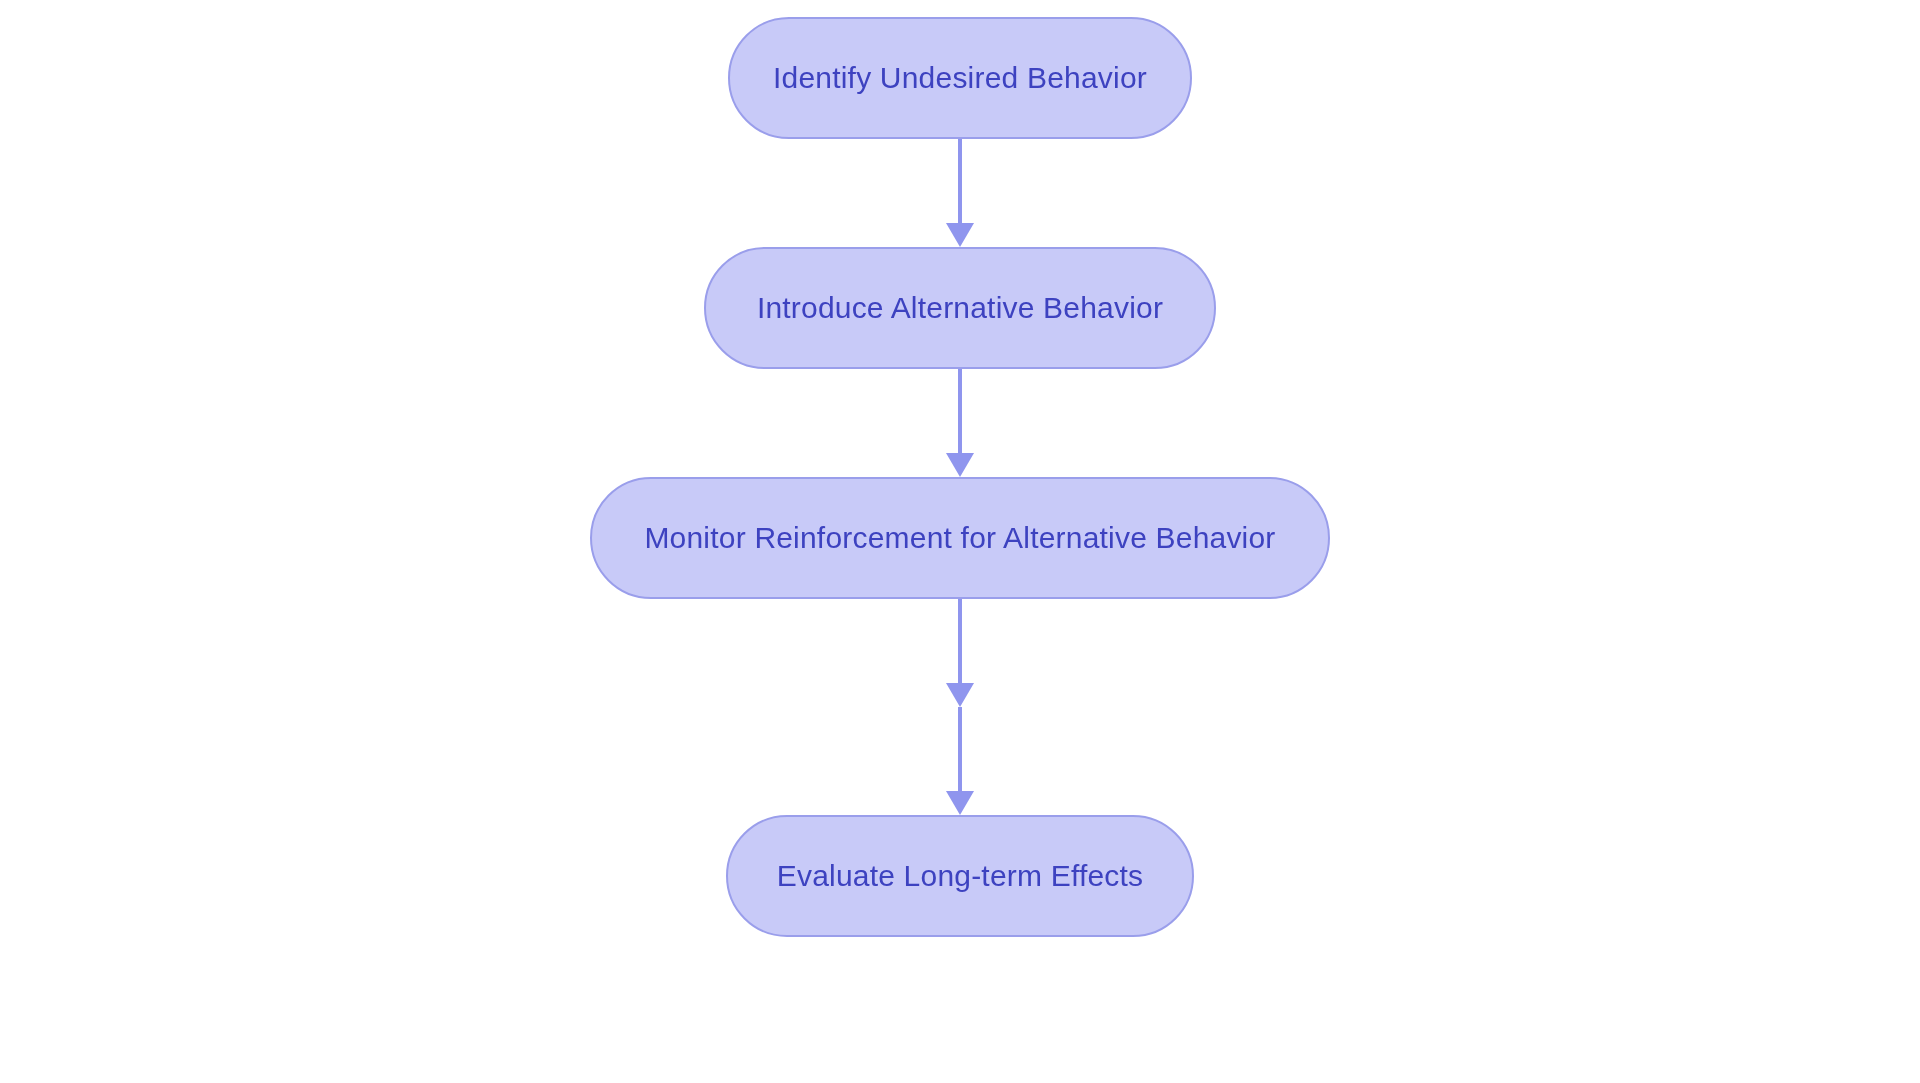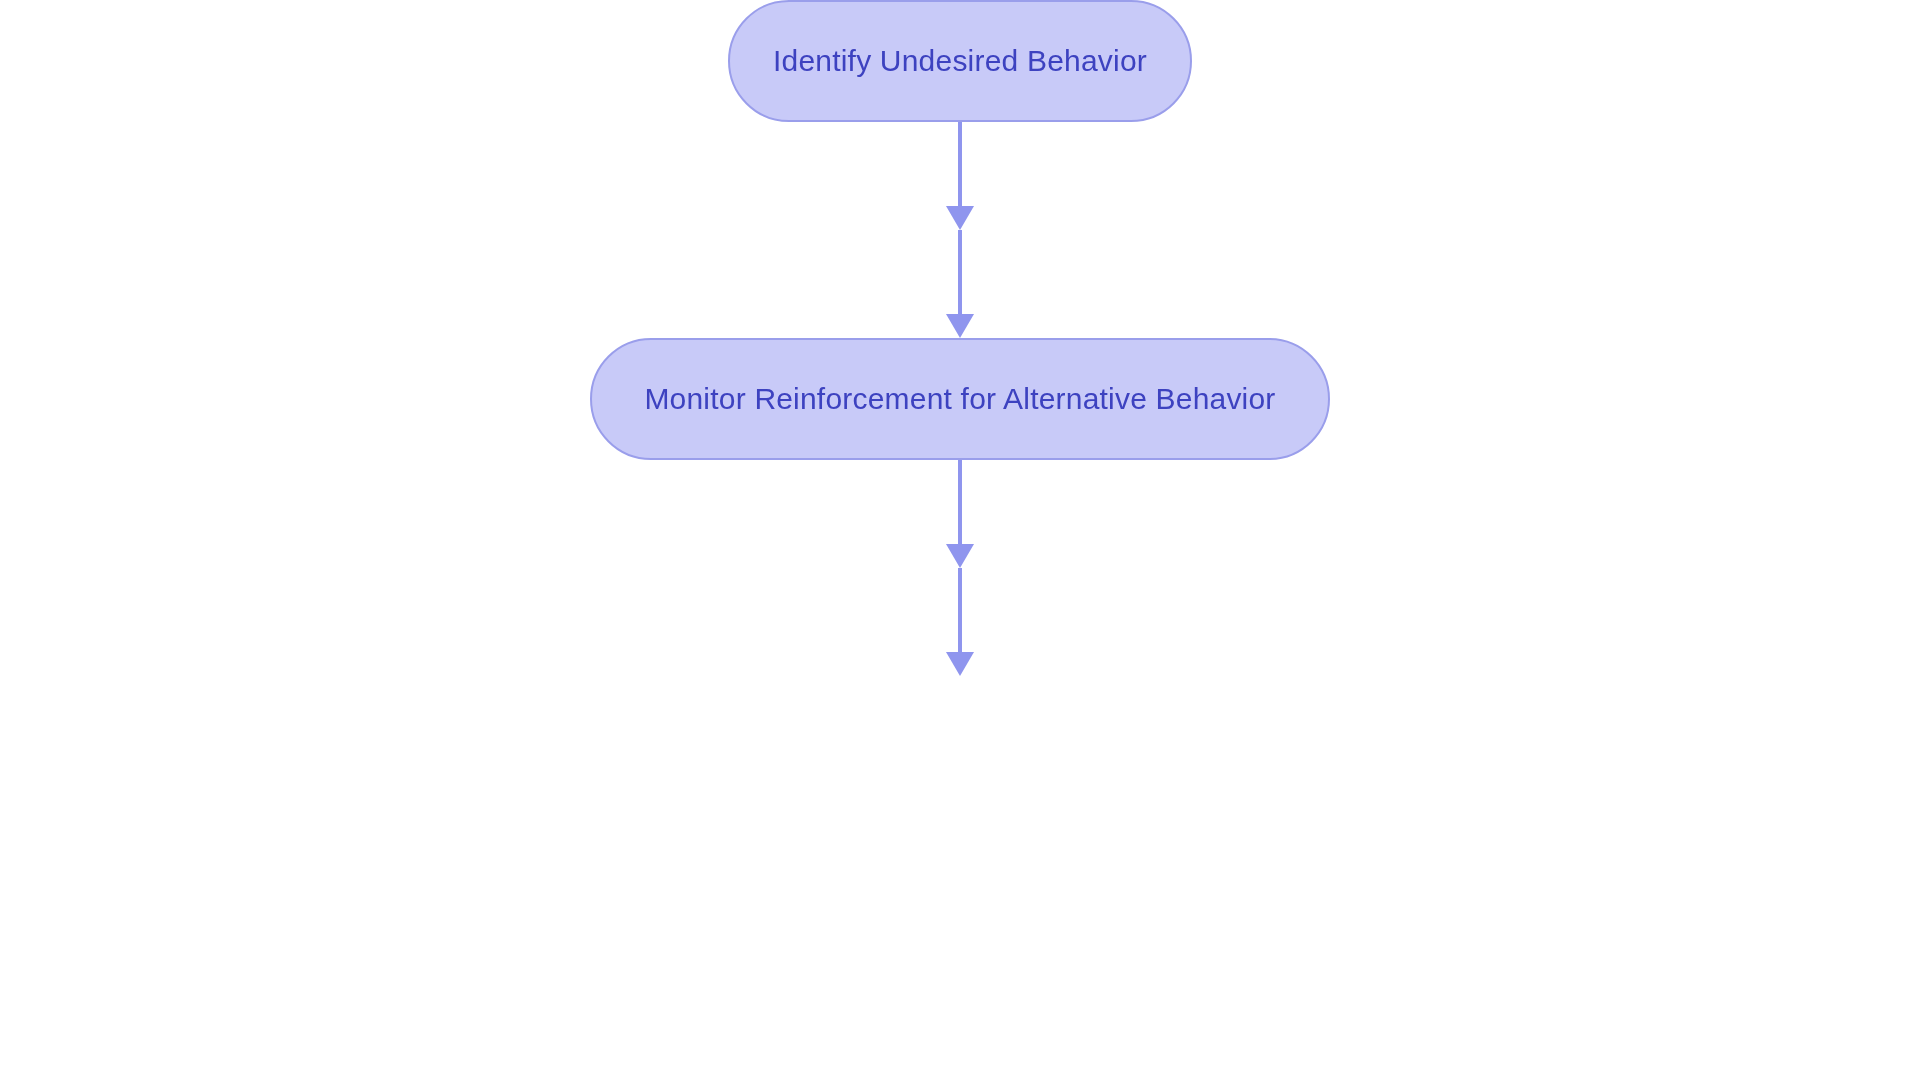--- a/index.html
+++ b/index.html
@@ -16,20 +16,21 @@
     background: var(--bg);
     font-family: "Liberation Sans", "DejaVu Sans", sans-serif;
     overflow: hidden;
   }
   .canvas {
     width: 1920px;
     height: 1083px;
     display: flex;
     flex-direction: column;
     align-items: center;
+    padding-top: 17px;
   }
   .node {
     height: 122px;
     border-radius: 61px;
     background: var(--node-fill);
     border: 2px solid var(--node-border);
     display: flex;
     align-items: center;
     justify-content: center;
     flex: 0 0 auto;
@@ -73,20 +74,23 @@
 
   <div class="node node-1">
     <span>Identify Undesired Behavior</span>
   </div>
 
   <div class="arrow">
     <div class="shaft"></div>
     <div class="head"></div>
   </div>
 
+  <div class="node node-2">
+    <span>Introduce Alternative Behavior</span>
+  </div>
 
   <div class="arrow">
     <div class="shaft"></div>
     <div class="head"></div>
   </div>
 
   <div class="node node-3">
     <span>Monitor Reinforcement for Alternative Behavior</span>
   </div>
 
@@ -94,14 +98,17 @@
     <div class="shaft"></div>
     <div class="head"></div>
   </div>
 
 
   <div class="arrow">
     <div class="shaft"></div>
     <div class="head"></div>
   </div>
 
+  <div class="node node-5">
+    <span>Evaluate Long-term Effects</span>
+  </div>
 
 </div>
 
 </body></html>

